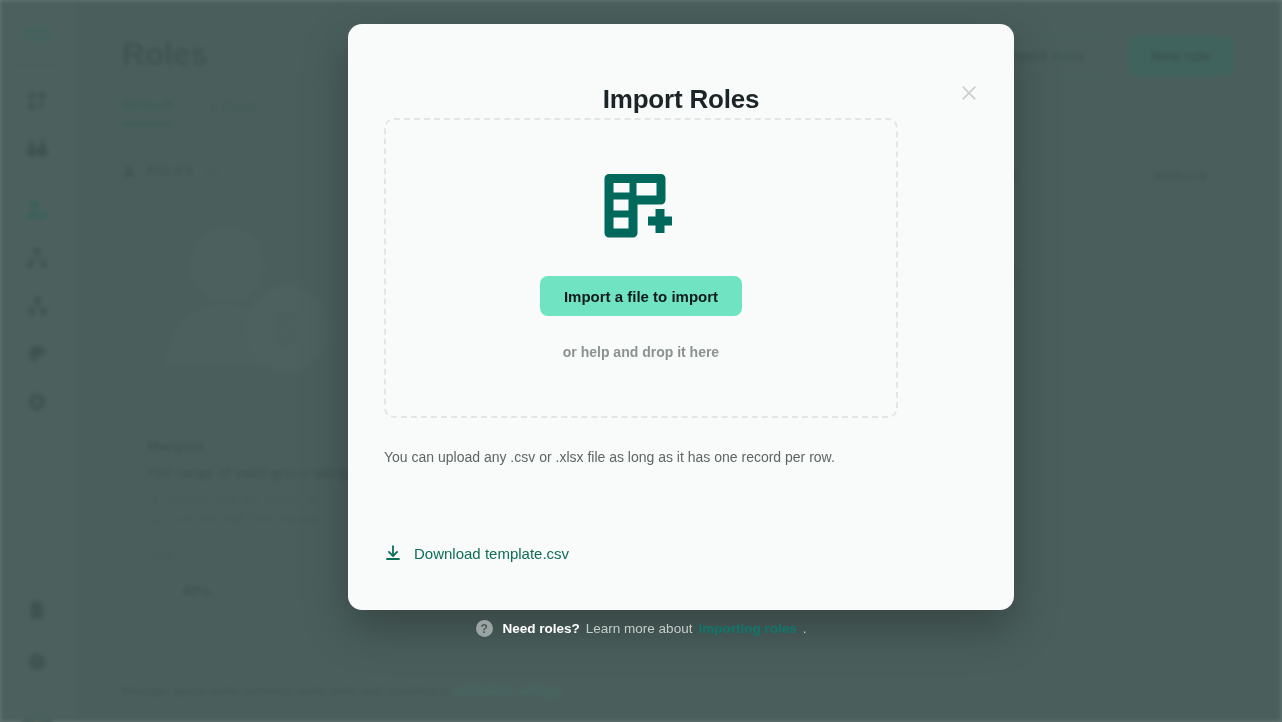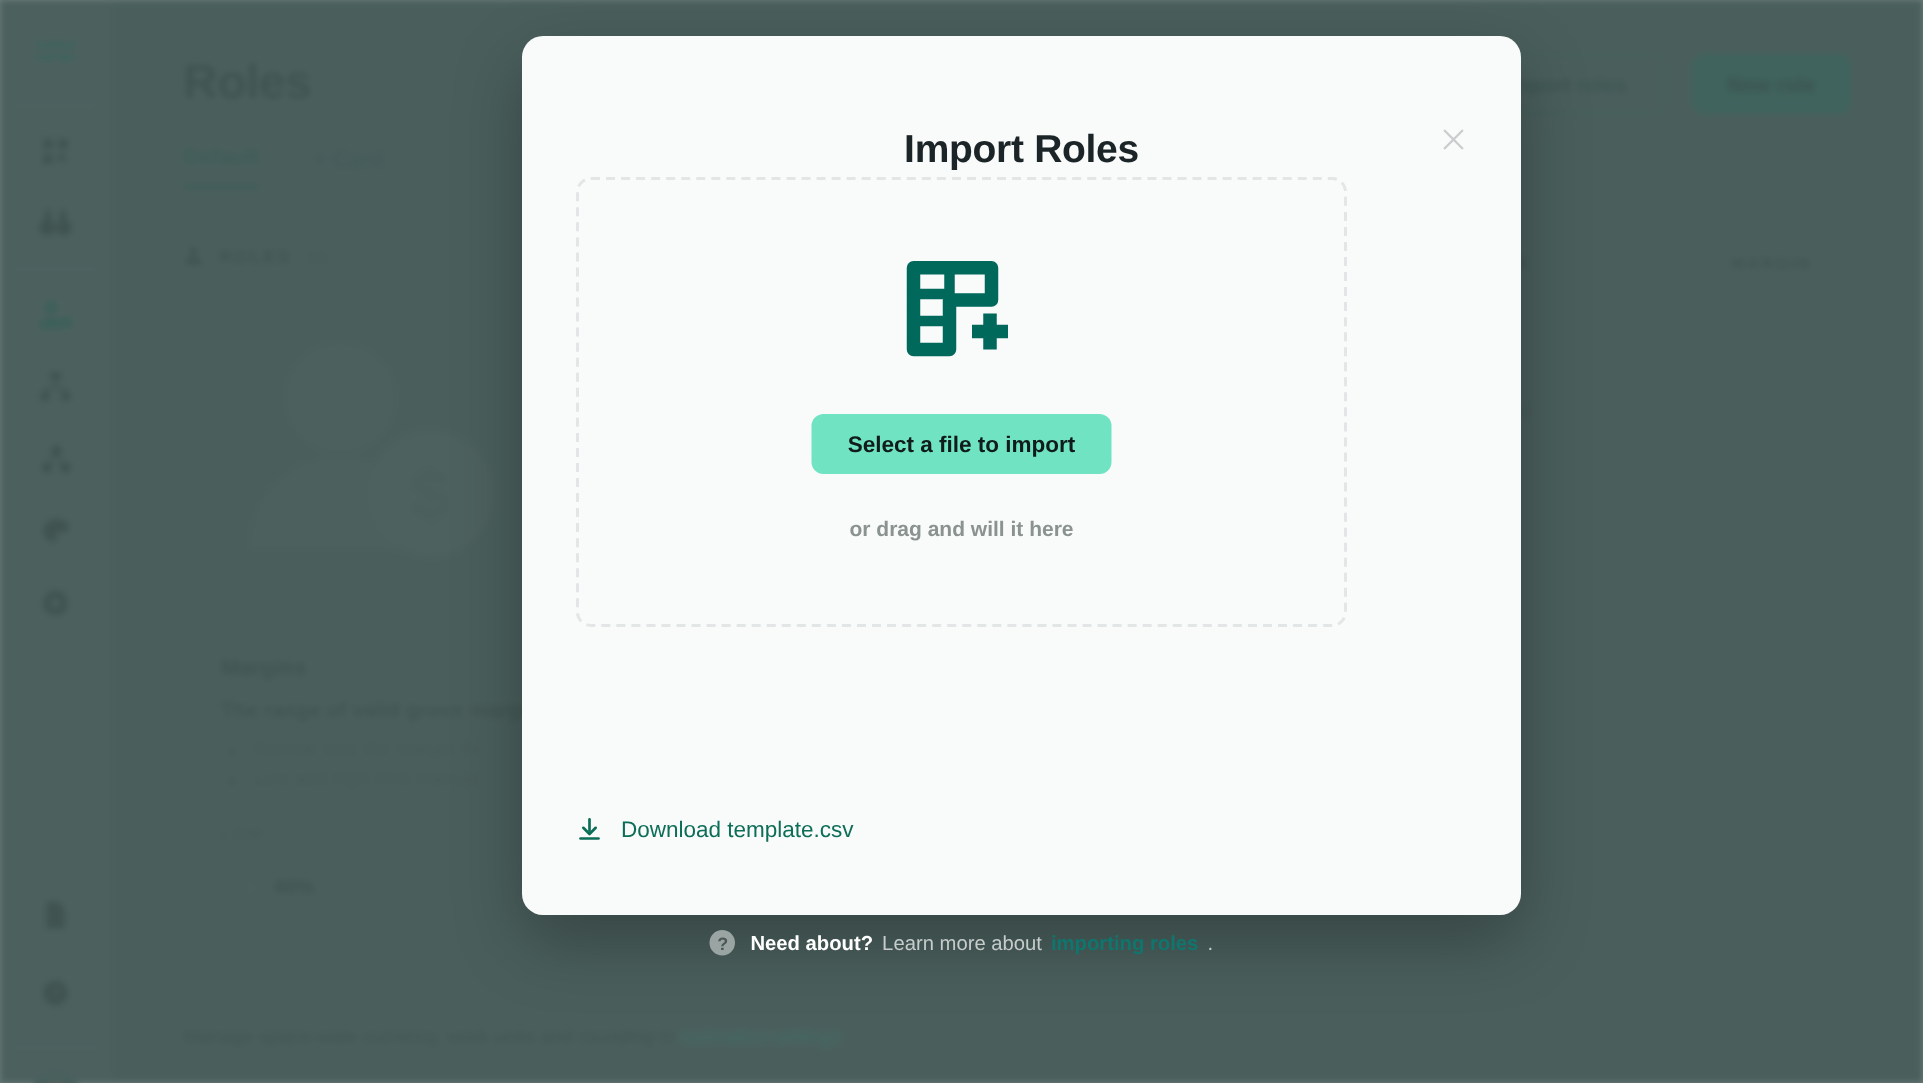--- a/index.html
+++ b/index.html
@@ -456,42 +456,43 @@
 
           <path d="M6 22 H30" stroke="#00695c" stroke-width="7"></path>
           <path d="M6 40 H30" stroke="#00695c" stroke-width="7"></path>
 
           <path d="M30 4.5 V26" stroke="#00695c" stroke-width="7"></path>
 
           <path d="M57 35 V59 M45 47 H69" stroke="#00695c" stroke-width="9" stroke-linecap="butt"></path>
         </svg>
       </div>
 
-      <button class="dz-button">Select a file to import</button>
-
-      <div class="dz-hint">or drag and will it here</div>
+      <button class="dz-button">Import a file to import</button>
+
+      <div class="dz-hint">or help and drop it here</div>
     </div>
 
     <div class="modal-note">
+      <div class="nl">You can upload any .csv or .xlsx file as long as it has one record per row.</div>
     </div>
 
     <div class="dl-link">
       <span class="dl-icon">
         <svg width="18" height="18" viewBox="0 0 24 24" fill="none" stroke="currentColor" stroke-width="2.4" stroke-linecap="round" stroke-linejoin="round">
           <path d="M12 3v10"></path>
           <path d="M6.5 10.5L12 16l5.5-5.5"></path>
           <path d="M4 20h16"></path>
         </svg>
       </span>
       <span class="dl-text">Download template.csv</span>
     </div>
 
   </div>
 
   <div class="help-bar">
     <span class="help-q">?</span>
-    <span class="help-strong">Need about?</span>
+    <span class="help-strong">Need roles?</span>
     <span class="help-normal">Learn more about</span>
     <span class="help-link">importing roles</span>
       <span class="help-dot">.</span>
   </div>
 
 </div>
 
 </body></html>

